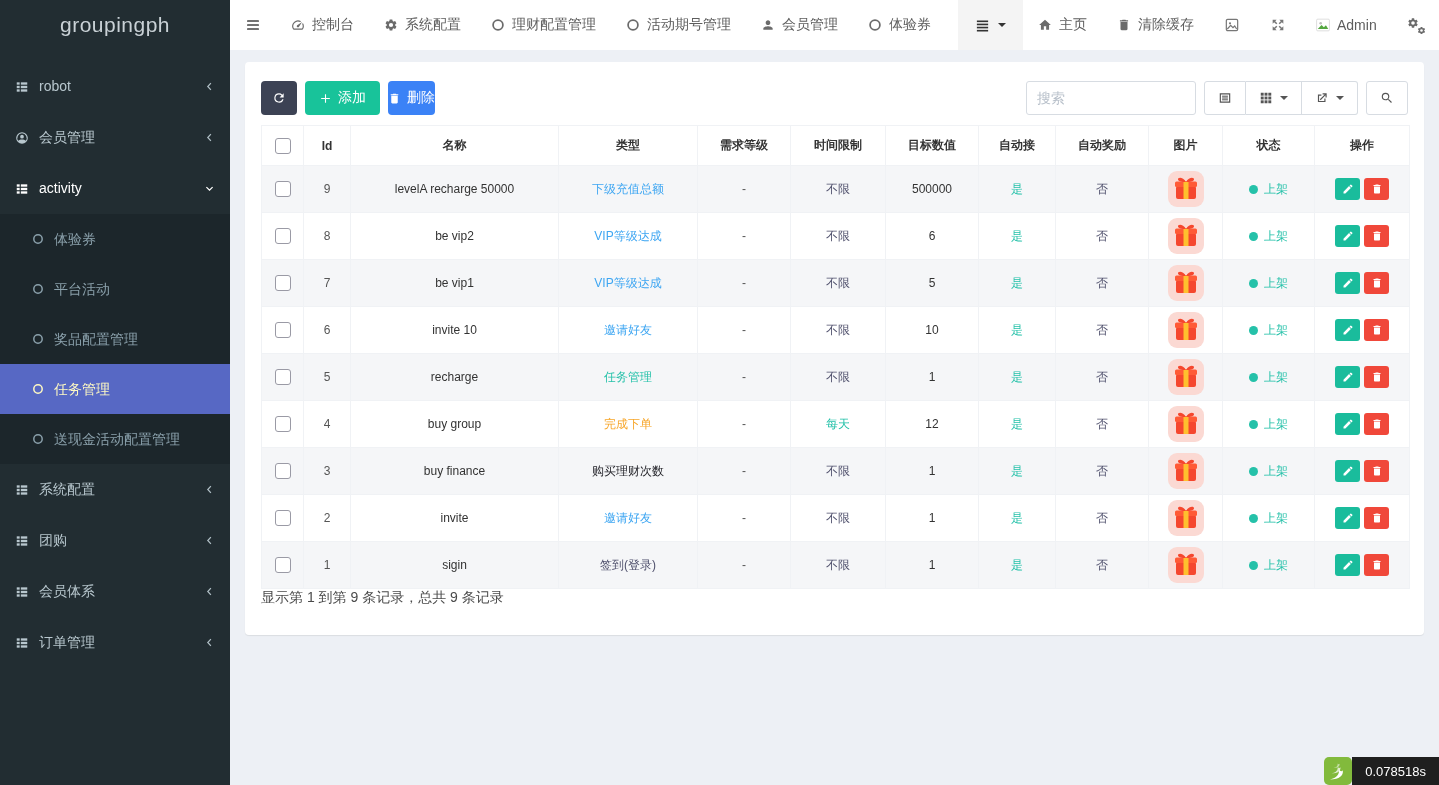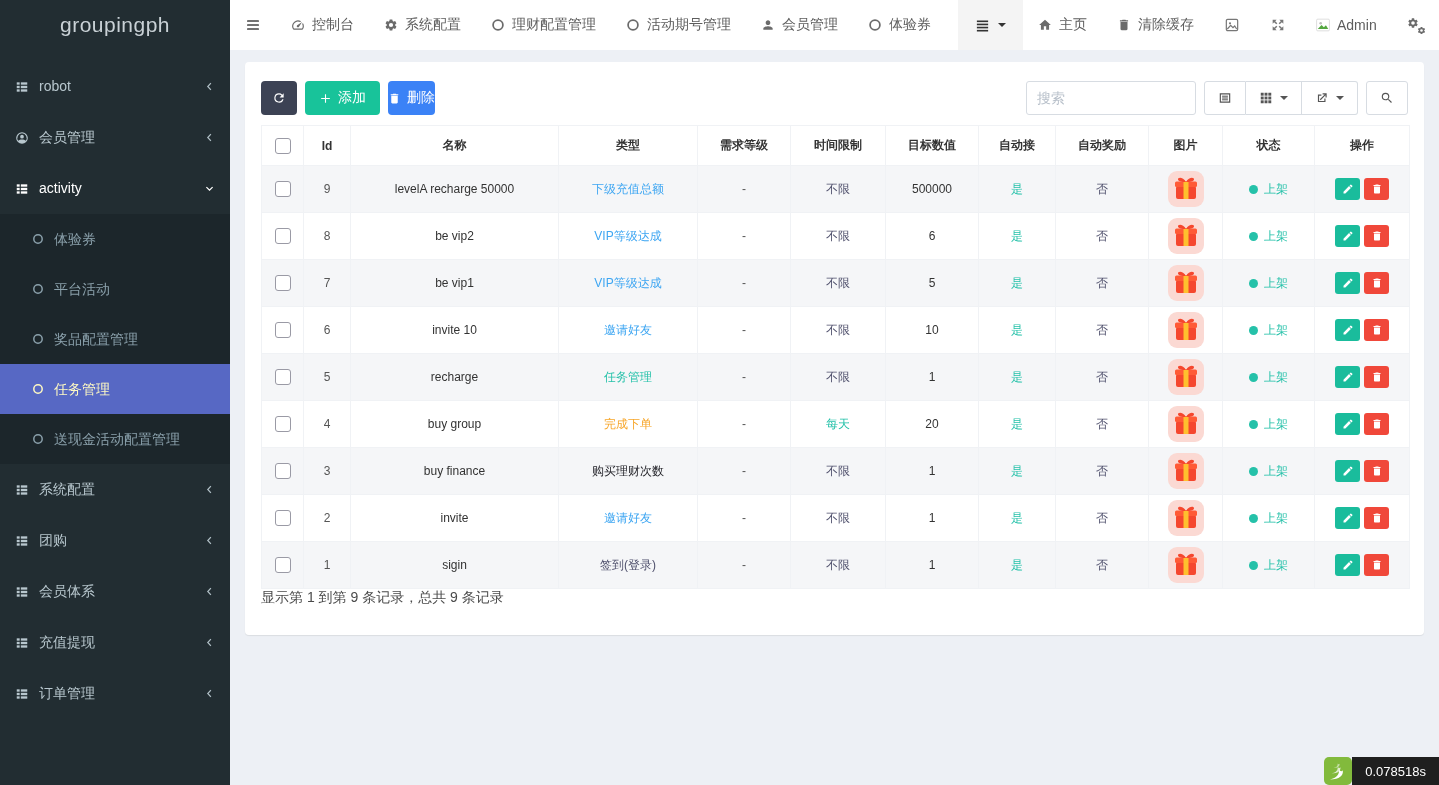--- a/index.html
+++ b/index.html
@@ -229,38 +229,20 @@
           <svg viewBox="0 0 24 24" fill="currentColor">
             <rect x="3" y="4" width="5" height="4"></rect>
             <rect x="10" y="4" width="11" height="4"></rect>
             <rect x="3" y="10" width="5" height="4"></rect>
             <rect x="10" y="10" width="11" height="4"></rect>
             <rect x="3" y="16" width="5" height="4"></rect>
             <rect x="10" y="16" width="11" height="4"></rect>
           </svg>
         </span>
       <span>会员体系</span>
-      <span class="i chev">
-          <svg viewBox="0 0 16 16" fill="none" stroke="currentColor" stroke-width="1.8">
-            <path d="M10 3 5.5 8l4.5 5"></path>
-          </svg>
-        </span>
-    </div>
-    <div class="m-item">
-      <span class="i">
-          <svg viewBox="0 0 24 24" fill="currentColor">
-            <rect x="3" y="4" width="5" height="4"></rect>
-            <rect x="10" y="4" width="11" height="4"></rect>
-            <rect x="3" y="10" width="5" height="4"></rect>
-            <rect x="10" y="10" width="11" height="4"></rect>
-            <rect x="3" y="16" width="5" height="4"></rect>
-            <rect x="10" y="16" width="11" height="4"></rect>
-          </svg>
-        </span>
-      <span>充值提现</span>
       <span class="i chev">
           <svg viewBox="0 0 16 16" fill="none" stroke="currentColor" stroke-width="1.8">
             <path d="M10 3 5.5 8l4.5 5"></path>
           </svg>
         </span>
     </div>
     <div class="m-item">
       <span class="i">
           <svg viewBox="0 0 24 24" fill="currentColor">
             <rect x="3" y="4" width="5" height="4"></rect>
@@ -730,21 +712,21 @@
               </span></td>
             </tr>
 
             <tr>
               <td><span class="cb"></span></td>
               <td><span>4</span></td>
               <td class="c-name"><span>buy group</span></td>
               <td><span data-color="orange">完成下单</span></td>
               <td><span>-</span></td>
               <td><span data-color="teal">每天</span></td>
-              <td class="c-num"><span>20</span></td>
+              <td class="c-num"><span>12</span></td>
               <td><span class="c-teal">是</span></td>
               <td><span class="c-slate">否</span></td>
               <td><span class="gift">
                   <svg viewBox="0 0 36 36">
                     <rect width="36" height="36" rx="9" fill="#fbd9d3"></rect>
                     <rect x="8" y="15" width="20" height="13" rx="2" fill="#f5472e"></rect>
                     <rect x="7" y="10.5" width="22" height="5.5" rx="1.5" fill="#ff5a36"></rect>
                     <rect x="15.5" y="10.5" width="5" height="17.5" fill="#ffc02e"></rect>
                     <path d="M18 11C15 5.5 9.5 6 10 8.5c.4 2.1 4 2.5 8 2.5z" fill="#f5472e"></path>
                     <path d="M18 11c3-5.5 8.5-5 8-2.5-.4 2.1-4 2.5-8 2.5z" fill="#f5472e"></path>

